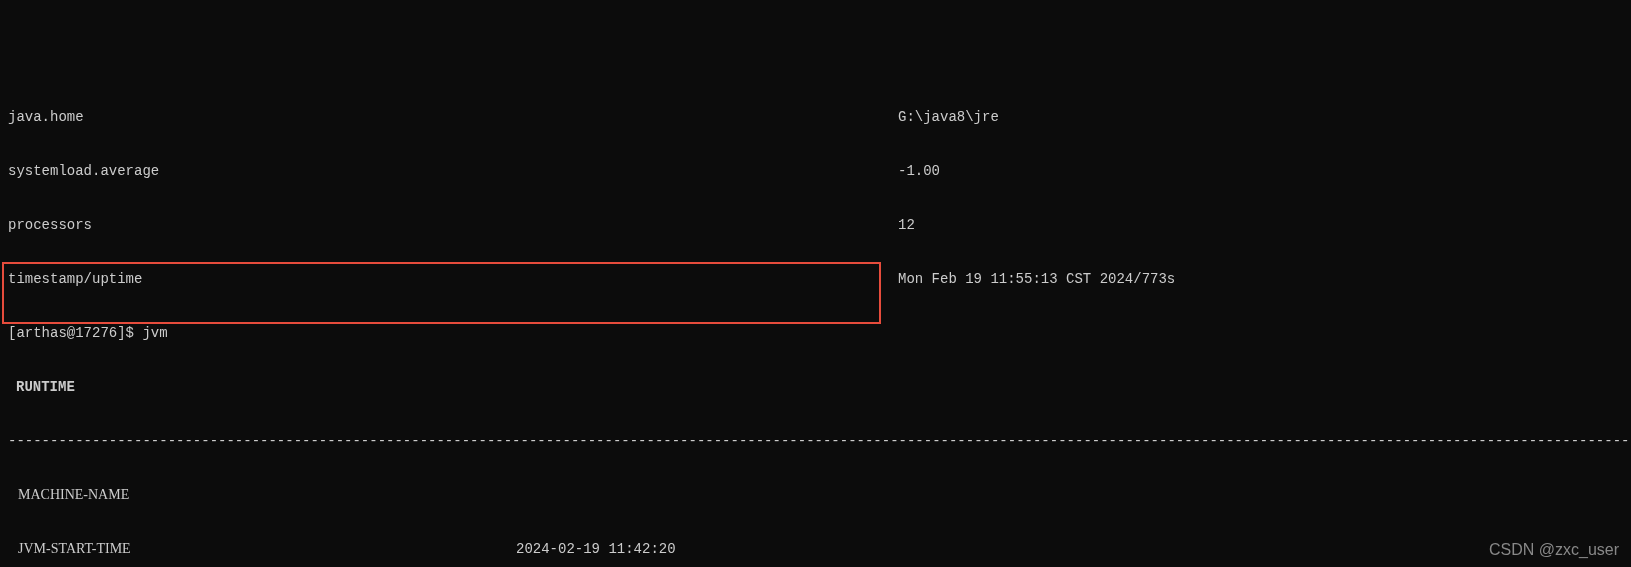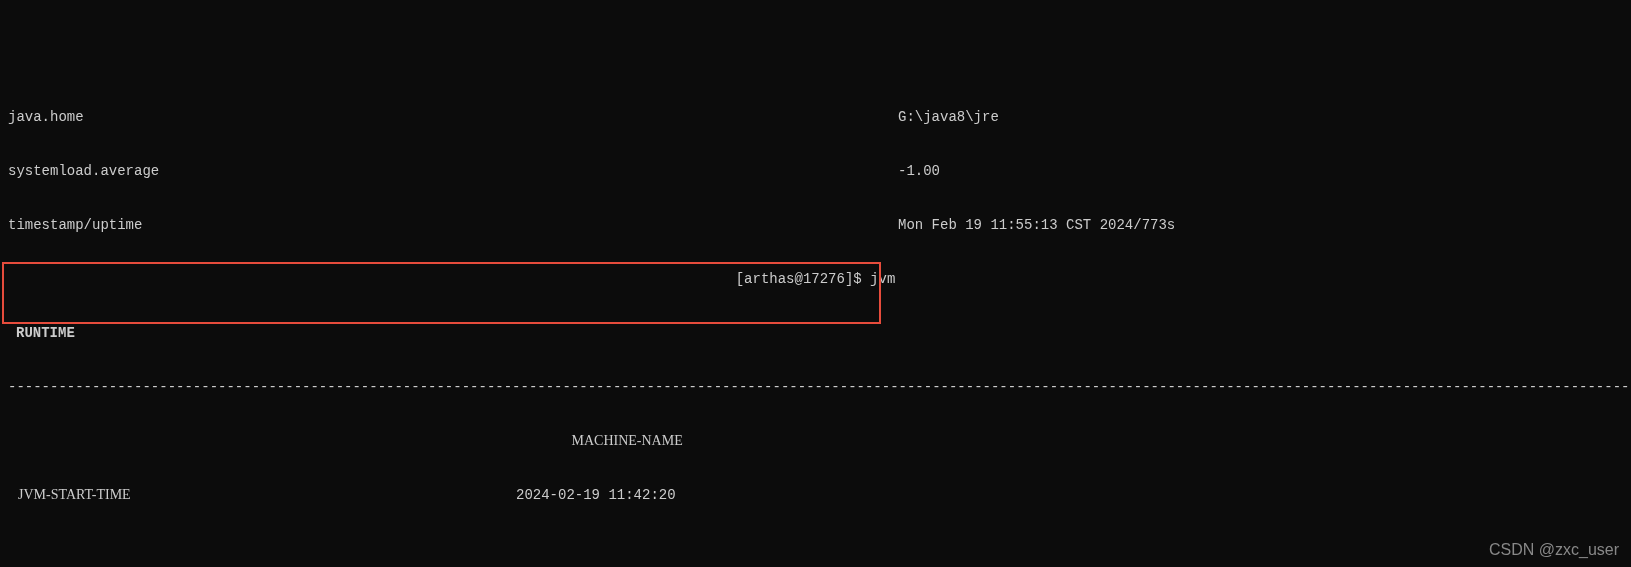--- a/index.html
+++ b/index.html
@@ -13,21 +13,20 @@
       overflow: hidden;
       width: 1631px;
       height: 567px;
       position: relative;
     }
     .terminal {
       padding: 0 8px;
     }
     .row {
       display: flex;
-      justify-content: center;
     }
     .col-left {
       width: 890px;
       flex-shrink: 0;
       padding-left: 0;
     }
     .col-left-indent {
       width: 508px;
       flex-shrink: 0;
       padding-left: 10px;
@@ -66,20 +65,21 @@
     }
   </style>
 </head>
 <body>
 
 
 
 <div class="terminal">
   <div class="row"><span class="col-left">java.home</span><span class="col-right">G:\java8\jre</span></div>
   <div class="row"><span class="col-left">systemload.average</span><span class="col-right">-1.00</span></div>
+  <div class="row"><span class="col-left">processors</span><span class="col-right">12</span></div>
   <div class="row"><span class="col-left">timestamp/uptime</span><span class="col-right">Mon Feb 19 11:55:13 CST 2024/773s</span></div>
   <div class="row"><span class="prompt-user">[arthas@17276]$ </span><span class="prompt-cmd">jvm</span></div>
   <div class="section-header">RUNTIME</div>
   <div class="dashes">---------------------------------------------------------------------------------------------------------------------------------------------------------------------------------------------------------</div>
   <div class="row"><span class="col-left-indent">MACHINE-NAME</span></div>
   <div class="row"><span class="col-left-indent">JVM-START-TIME</span><span class="col-right">2024-02-19 11:42:20</span></div>
   
   
   
   

